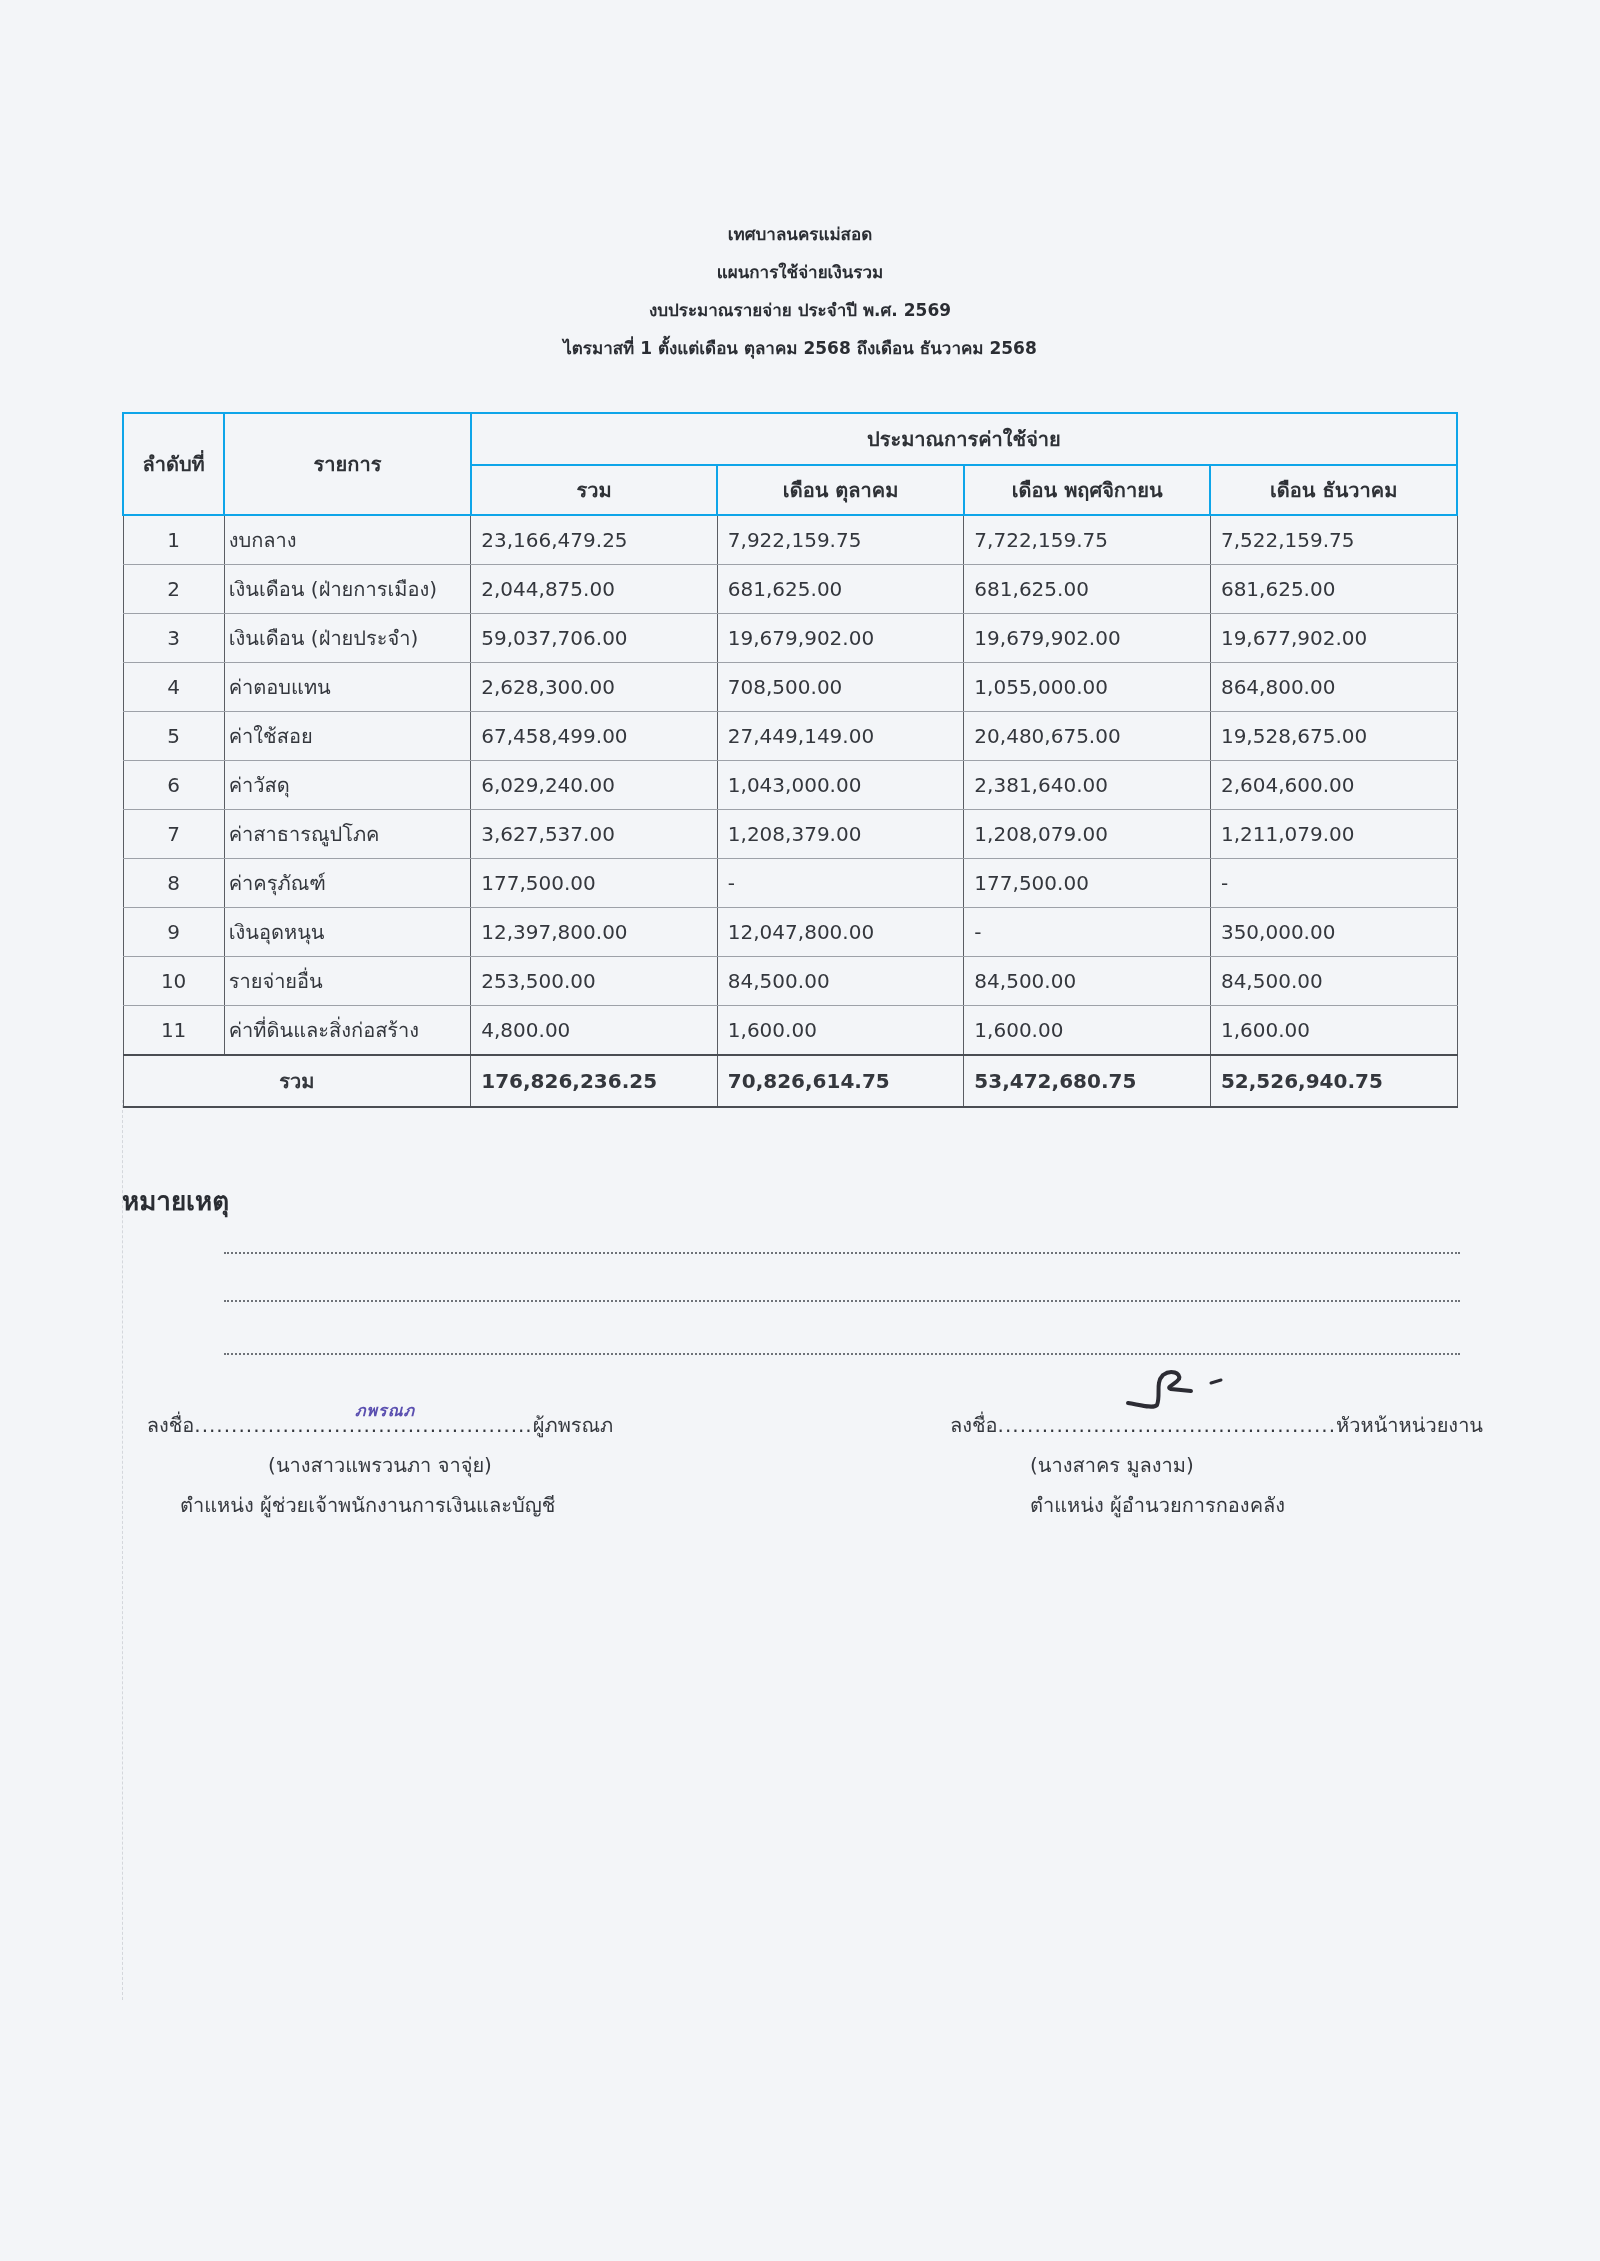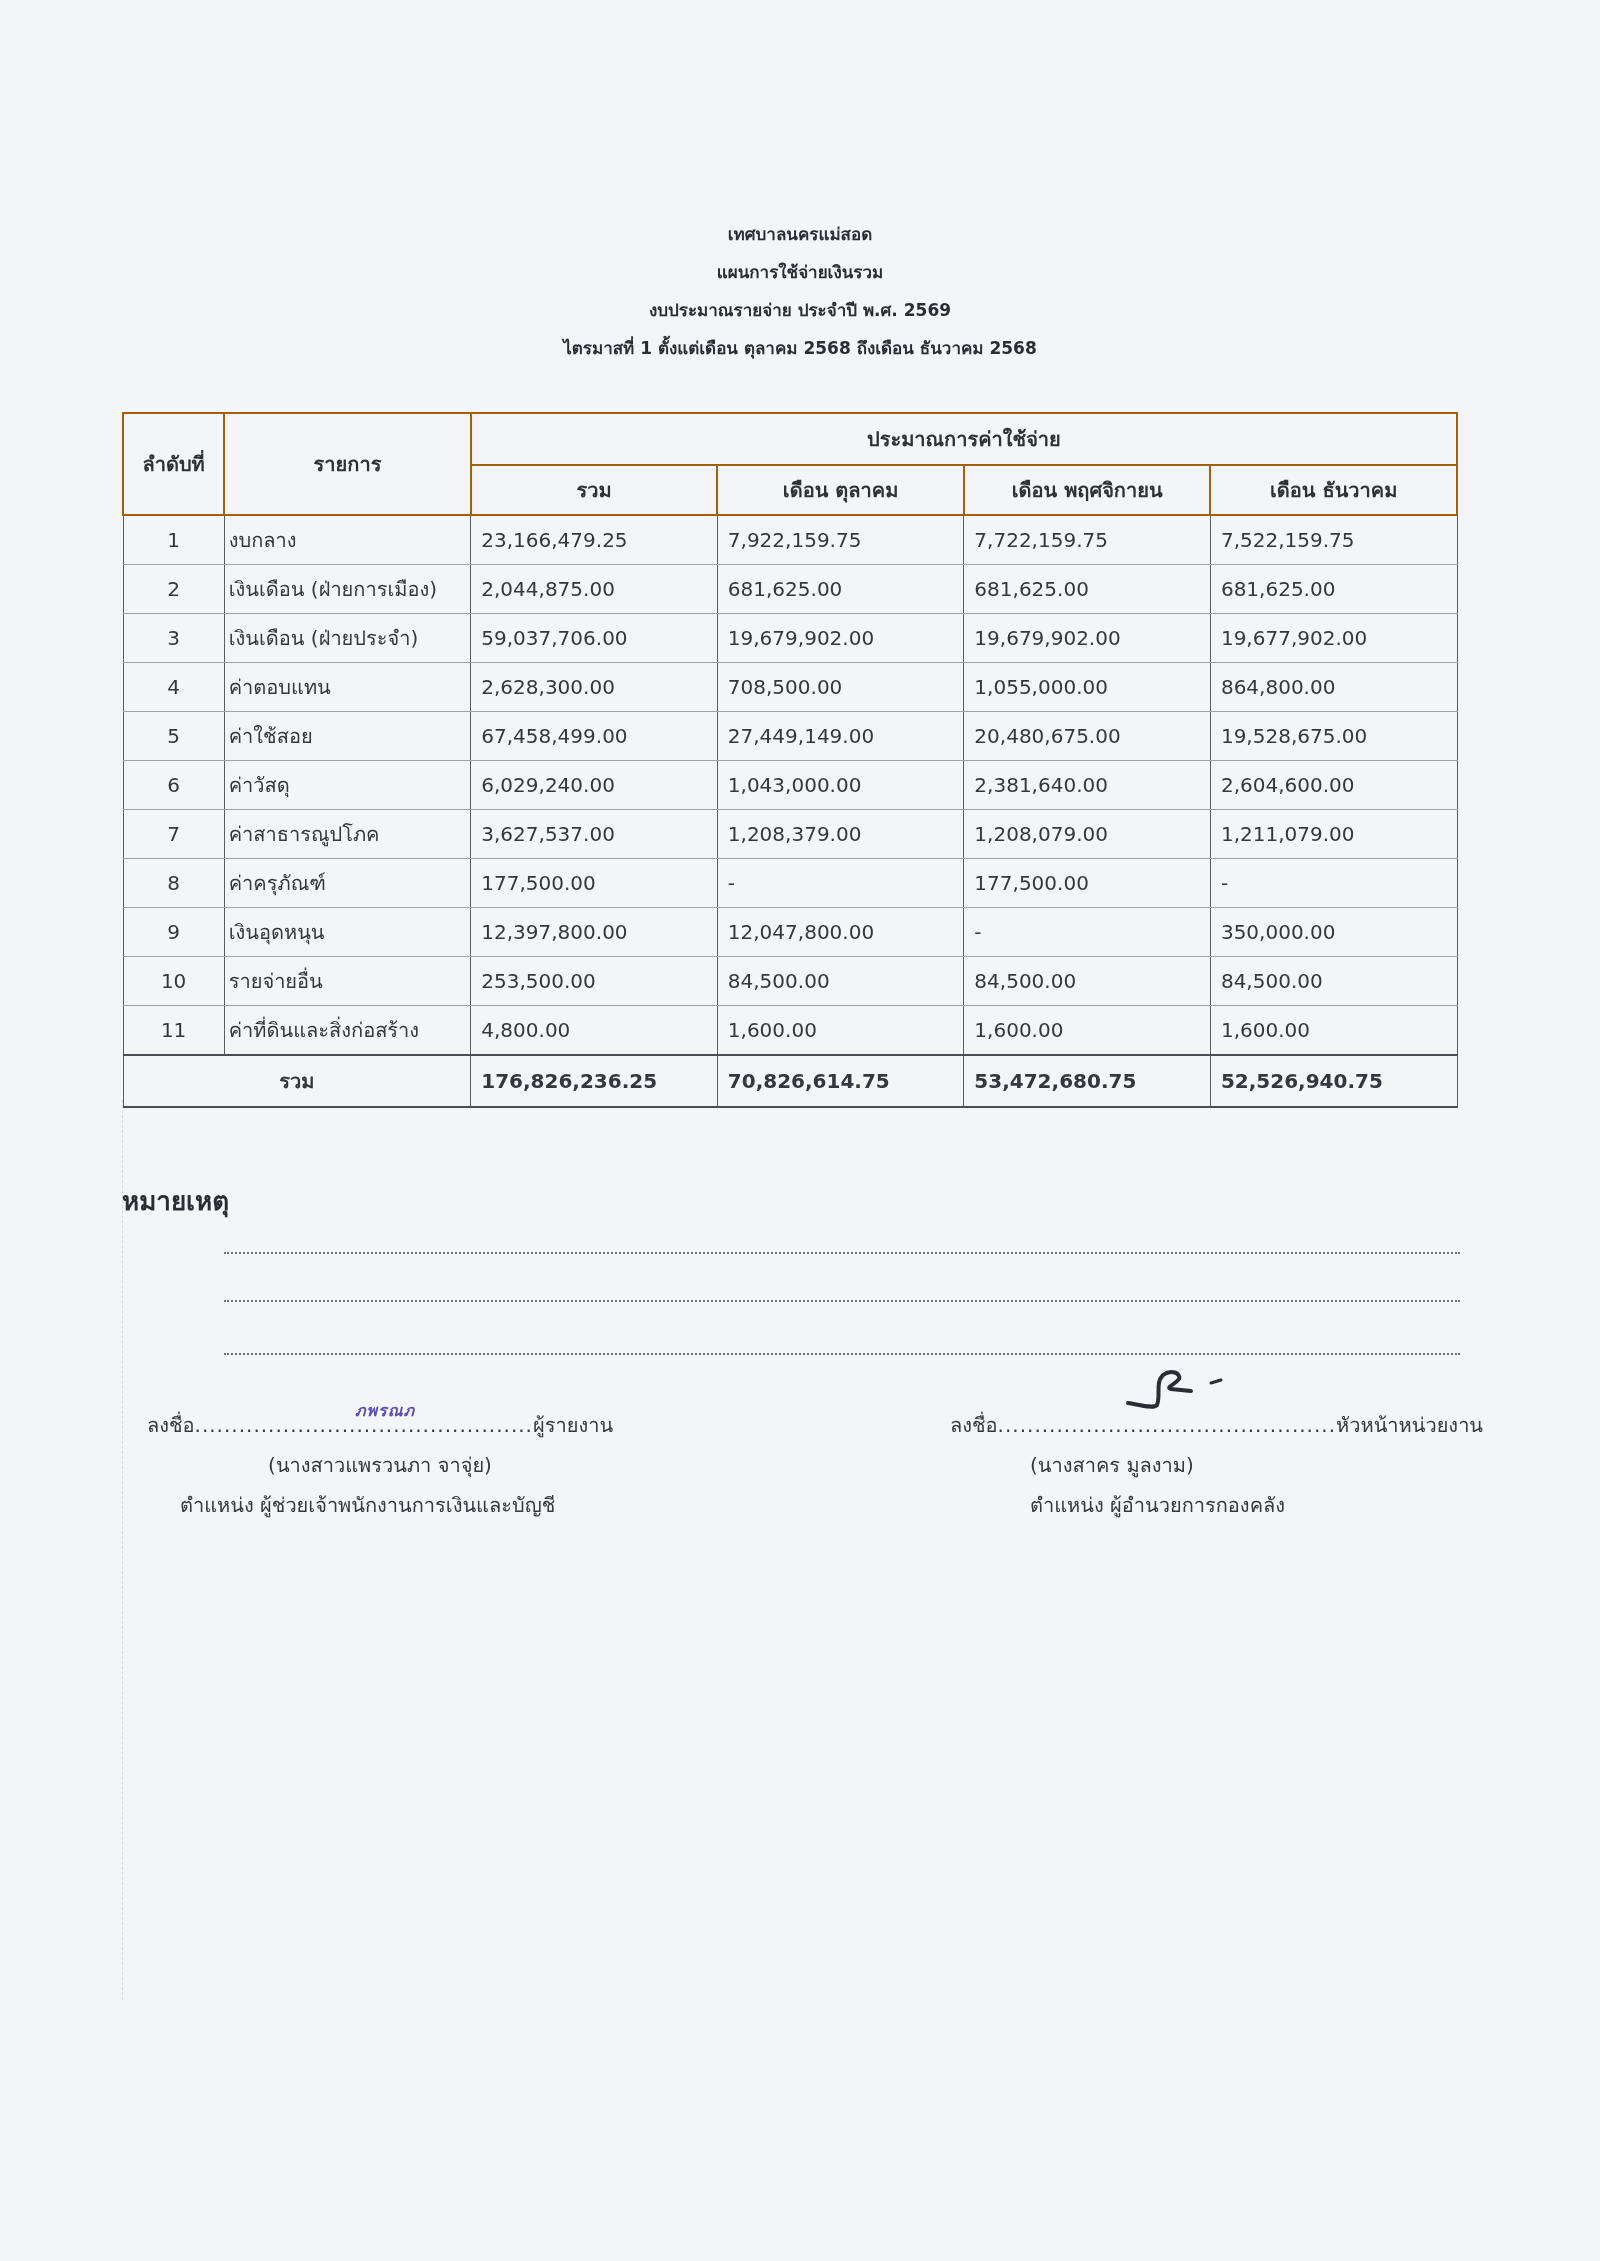--- a/index.html
+++ b/index.html
@@ -56,21 +56,21 @@
       height: 48px;
     }
     table.plan td {
       border-top: 1px solid #9da1a8;
       border-bottom: 1px solid #9da1a8;
     }
     table.plan th {
       font-weight: bold;
       text-align: center;
       color: #2e3136;
-      border: 2px solid #a16207;
+      border: 2px solid #0ea5e9;
     }
     table.plan th.group { height: 50px; }
     table.plan td.num { text-align: left; }
     table.plan td.idx { text-align: center; width: 80px; }
     table.plan td.item { text-align: left; padding-left: 4px; }
     table.plan tr.total td {
       border-top: 2px solid #4a4d53;
       border-bottom: 2px solid #4a4d53;
       font-weight: bold;
       height: 50px;
@@ -265,21 +265,21 @@
   </table>
 
   <div class="remarks-label">หมายเหตุ</div>
   <div class="dotline" style="top:1252px;"></div>
   <div class="dotline" style="top:1300px;"></div>
   <div class="dotline" style="top:1353px;"></div>
 
   <div class="scribble-left">ภพรณภ</div>
   <div class="sig sig-left">
     <div class="line">
-      <span>ลงชื่อ</span><span class="dots">..............................................</span><span>ผู้รายงาน</span>
+      <span>ลงชื่อ</span><span class="dots">..............................................</span><span>ผู้ภพรณภ</span>
     </div>
     <div class="line name">(นางสาวแพรวนภา  จาจุ่ย)</div>
     <div class="line pos">ตำแหน่ง ผู้ช่วยเจ้าพนักงานการเงินและบัญชี</div>
   </div>
 
   <svg class="scribble-right" width="110" height="50" viewBox="0 0 110 50">
     <path d="M3 38 C 15 40, 28 44, 32 40 C 36 30, 30 18, 38 10 C 46 4, 56 8, 54 14 C 50 20, 40 22, 46 24 L 66 26" fill="none" stroke="#2c2c34" stroke-width="4" stroke-linecap="round"></path>
     <path d="M86 18 L 96 15" fill="none" stroke="#2c2c34" stroke-width="3" stroke-linecap="round"></path>
   </svg>
   <div class="sig sig-right">

